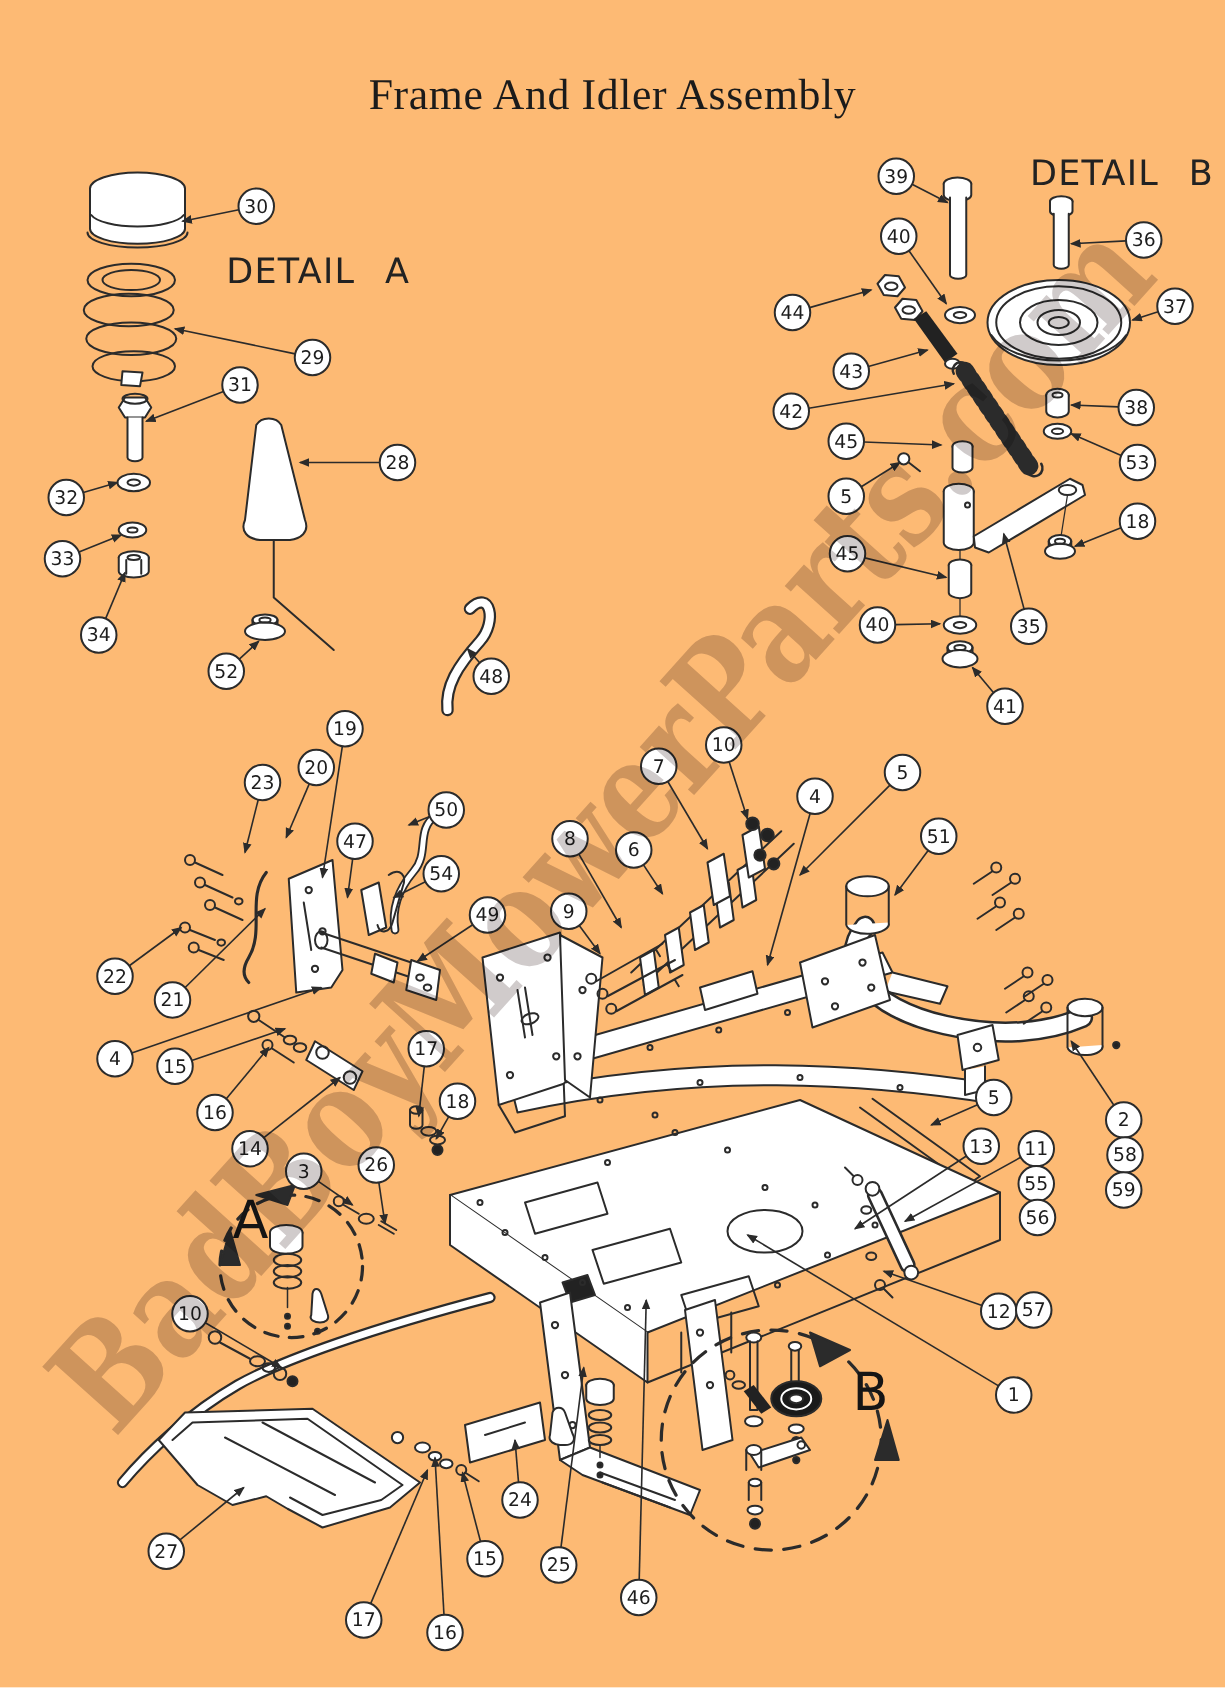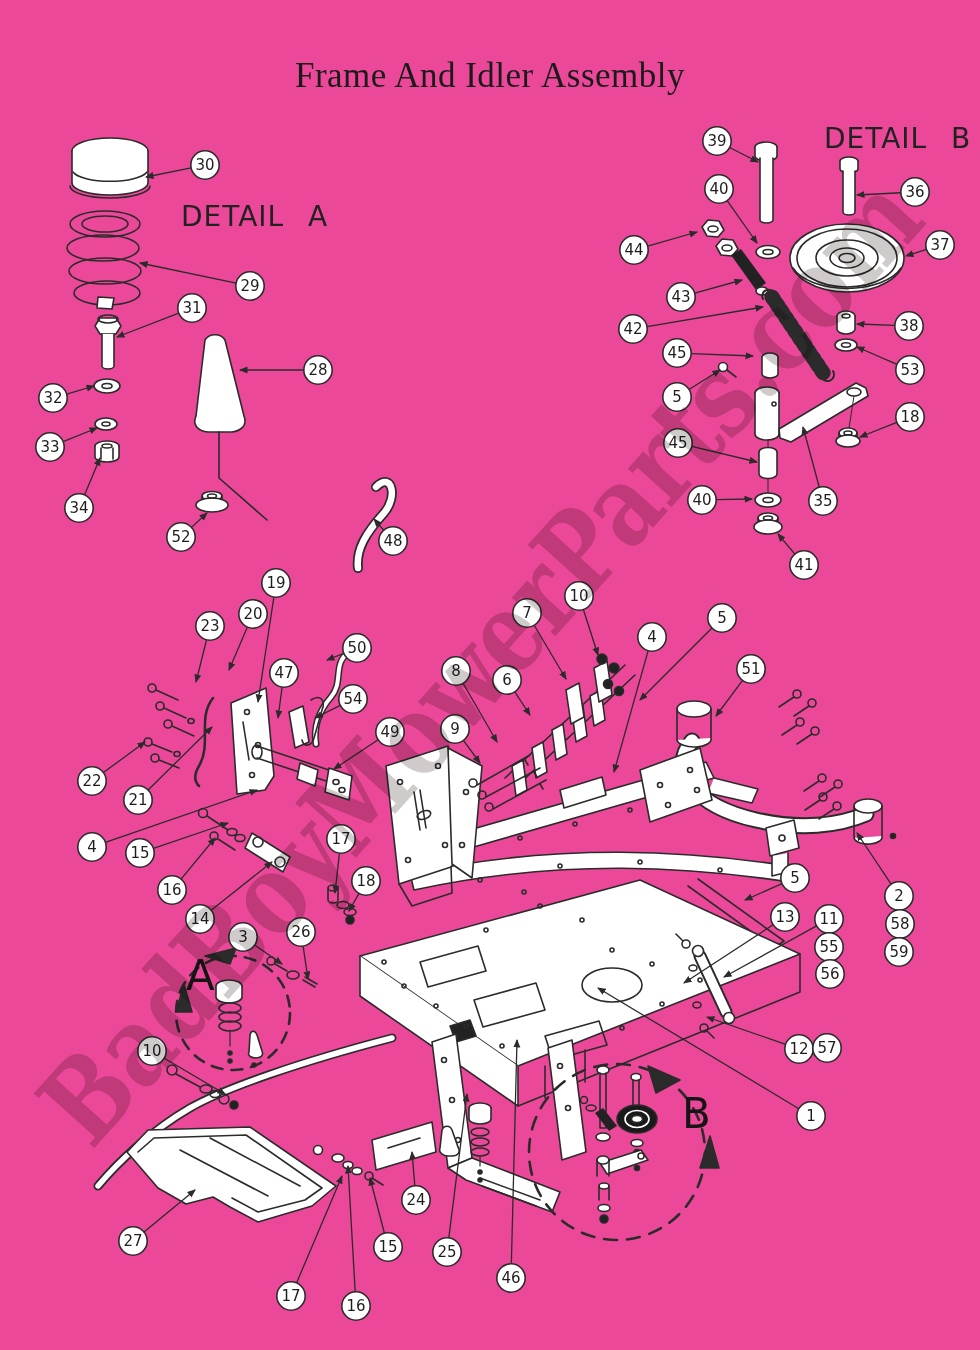--- a/index.html
+++ b/index.html
@@ -2,21 +2,21 @@
 <html style="--line: #2b2b2b;"><head>
 <meta charset="utf-8">
 <style>
   :root{
     --line:#2b2b2b;
     --callout-fill:#ffffff;
     --wm:#d0cbcb;
   }
   html,body{margin:0;padding:0;background:#fff;}
   .stage{
-    position:relative;width:980px;height:1350px;background:#ec4899;overflow:hidden;
+    position:relative;width:980px;height:1350px;background:#fdba74;overflow:hidden;
     font-family:"DejaVu Sans","Liberation Sans",sans-serif;
   }
   .page-title{
     position:absolute;top:56px;left:0;right:0;text-align:center;
     font-family:"Liberation Serif","DejaVu Serif",serif;
     font-size:35px;color:#1b1b1b;letter-spacing:.5px;
   }
   svg{position:absolute;top:0;left:0;}
   .detail-label{
     font-family:"DejaVu Sans","Liberation Sans",sans-serif;

